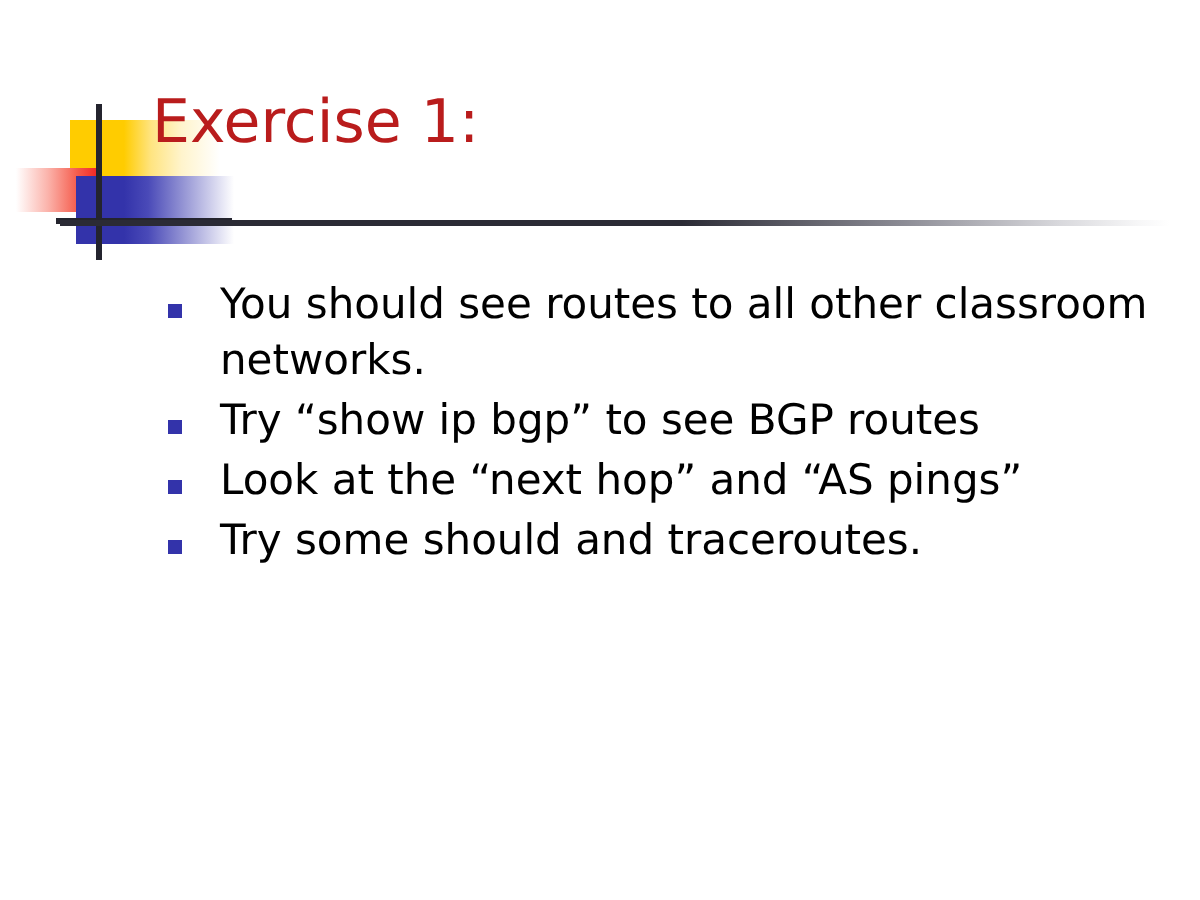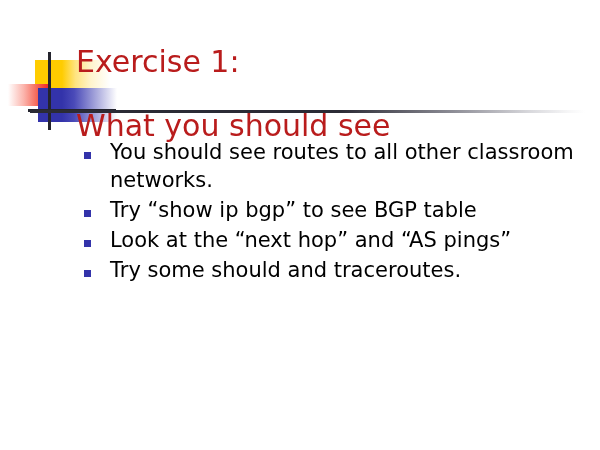--- a/index.html
+++ b/index.html
@@ -157,36 +157,35 @@
     <div class="bar-yellow"></div>
     <div class="sq-red"></div>
     <div class="sq-blue"></div>
     <div class="bar-blue"></div>
     <div class="line-v"></div>
     <div class="line-h"></div>
   </div>
 
   <div class="title-block">
     <div class="title-line">Exercise 1:</div>
-    <div class="title-line">What you should see</div>
   </div>
 
   <div class="divider"></div>
 
   <div class="bullets">
 
     <div class="bullet-row">
       <span class="bullet-marker"></span>
       <span class="bullet-text">You should see routes to all other classroom networks.</span>
     </div>
 
 
     <div class="bullet-row">
       <span class="bullet-marker"></span>
-      <span class="bullet-text">Try “show ip bgp” to see BGP table</span>
+      <span class="bullet-text">Try “show ip bgp” to see BGP routes</span>
     </div>
 
     <div class="bullet-row">
       <span class="bullet-marker"></span>
       <span class="bullet-text">Look at the “next hop” and “AS pings”</span>
     </div>
 
     <div class="bullet-row">
       <span class="bullet-marker"></span>
       <span class="bullet-text">Try some should and traceroutes.</span>

